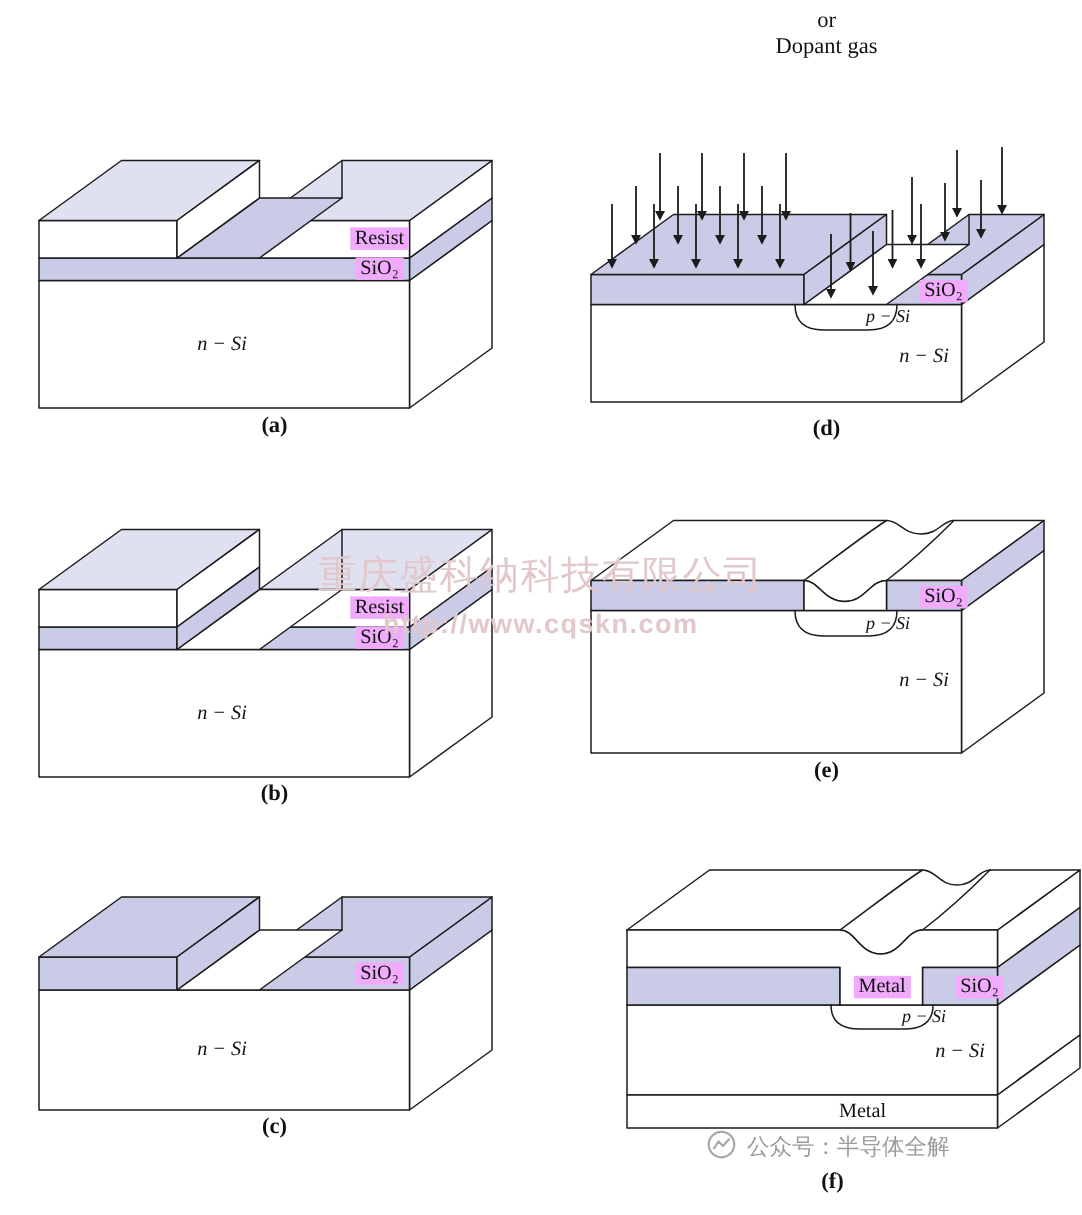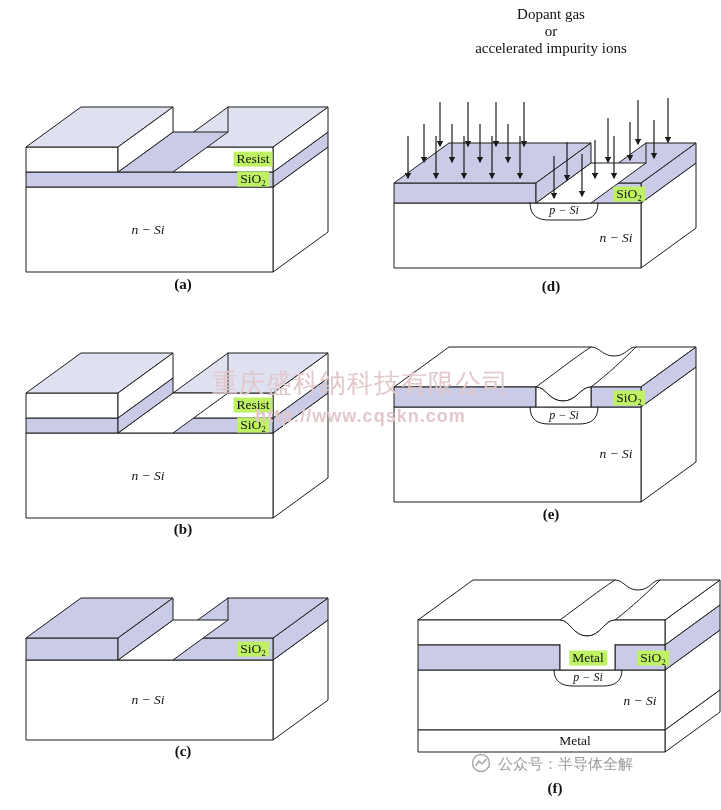--- a/index.html
+++ b/index.html
@@ -17,23 +17,23 @@
   
   .f-w  { fill:#ffffff; stroke:var(--outline,#1c1c1c); stroke-width:1; stroke-linejoin:round; }
   .f-s  { fill:var(--sio2,#c9cbe7); stroke:var(--outline,#1c1c1c); stroke-width:1; stroke-linejoin:round; }
   .f-sl { fill:#dfe1f1; stroke:var(--outline,#1c1c1c); stroke-width:1; stroke-linejoin:round; }
   .fill-only { fill:#ffffff; stroke:none; }
   .st  { fill:none; stroke:var(--outline,#1c1c1c); stroke-width:1; stroke-linejoin:round; stroke-linecap:round; }
   .ar  { stroke:var(--outline,#1c1c1c); stroke-width:1.2; }
   
   .lbl { position:absolute; transform:translate(-50%,-50%); font-size:13.5px; line-height:1.1;
          white-space:nowrap; color:#111; }
-  .boxed { background:#bef264; padding:0px 3px; }
+  .boxed { background:#f0abfc; padding:0px 3px; }
   .it { font-style:italic; }
-  .sm { font-size:12px; }
+  .sm { font-size:12px;margin-left:28px; }
   .cap { position:absolute; text-align:center; font-weight:bold; font-size:15px; color:#111; }
   .dopant { text-align:center; font-size:15px; line-height:17px; height:52px; color:#111; }
   .watermark { position:absolute; left:0; top:366px; width:721px; text-align:center;
                color:var(--watermark,#e2c8ca); pointer-events:none;
                font-family:"Liberation Sans","DejaVu Sans",sans-serif; }
   .wm1 { font-size:26px; letter-spacing:1px; }
   .wm2 { font-size:18px; margin-top:5px; letter-spacing:1px;font-weight:bold; }
   .footer { position:absolute; left:470px; top:752px; display:flex; align-items:flex-end; gap:6px;
             color:var(--footer_text,#9b9b9b); font-size:15px;
             font-family:"Liberation Sans","DejaVu Sans",sans-serif; }
@@ -122,23 +122,22 @@
         <line class="st" x1="210" y1="63" x2="210" y2="85"></line>
       </g>
     </svg>
     <span class="lbl boxed" style="left:235px; top:114px;">SiO₂</span>
     <span class="lbl it" style="left:130px; top:165px;">n − Si</span>
   </div>
   <div class="cap" style="left:18px; top:743px; width:330px;">(c)</div>
 
   <div class="panel" style="left:386px; top:6px; width:330px; height:280px;">
     <div class="dopant">
+      <div>or</div>
       <div>Dopant gas</div>
-      <div>or</div>
-      <div>accelerated impurity ions</div>
     </div>
     <svg width="330" height="220" viewBox="0 0 330 220">
       <defs>
         <marker id="ah" viewBox="0 0 8 8" refX="6.5" refY="4" markerWidth="5.5" markerHeight="5.5" orient="auto">
           <path d="M0,0 L0,8 L8,4 Z" fill="#1c1c1c"></path>
         </marker>
       </defs>
       <g>
         <polygon class="f-w" points="255,145 310,105 310,170 255,210"></polygon>
         <polygon class="f-w" points="8,145 255,145 255,210 8,210"></polygon>

